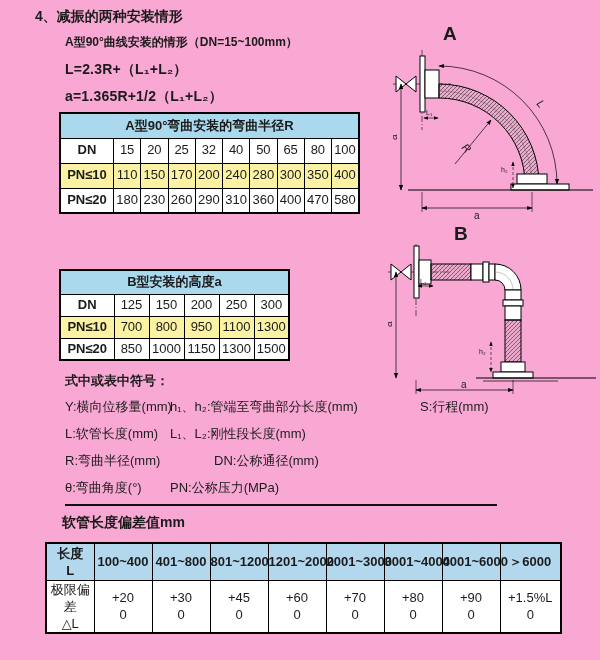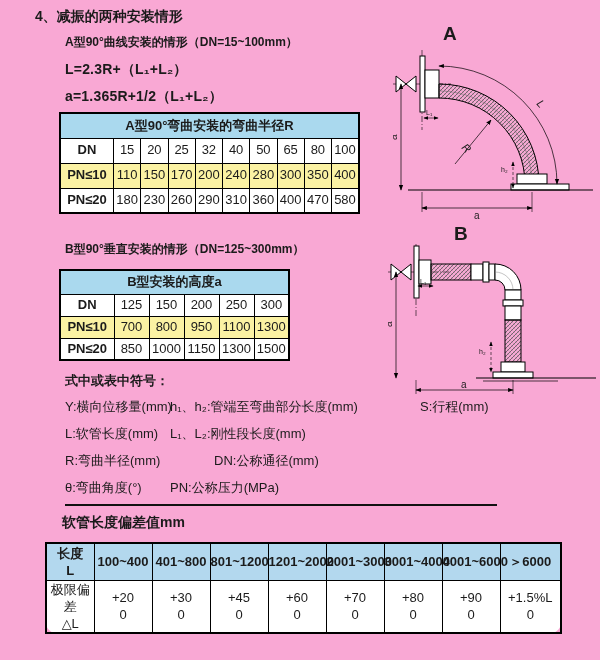--- a/index.html
+++ b/index.html
@@ -127,21 +127,20 @@
     <line x1="29" y1="170" x2="29" y2="190" stroke="#000" stroke-width="0.6"></line>
     <line x1="139" y1="170" x2="139" y2="190" stroke="#000" stroke-width="0.6"></line>
     <line x1="29" y1="186" x2="139" y2="186" stroke="#000" stroke-width="0.7" marker-start="url(#arrA)" marker-end="url(#arrA)"></line>
     <text class="dim-txt" x="81" y="197">a</text>
     <line x1="31" y1="96" x2="45" y2="96" stroke="#000" stroke-width="0.6" marker-start="url(#arrA)" marker-end="url(#arrA)"></line>
     <text class="dim-txt-sm" x="33" y="93">L₁</text>
     <line x1="120" y1="140" x2="120" y2="166" stroke="#000" stroke-width="0.6" stroke-dasharray="3,2" marker-start="url(#arrA)" marker-end="url(#arrA)"></line>
     <text class="dim-txt-sm" x="108" y="150">h₂</text>
   </svg>
 
-  <div class="abs sec-head" style="left:65px; top:241px;">B型90°垂直安装的情形（DN=125~300mm）</div>
 
   <table class="dtbl tb" style="left:59px; top:269px; width:229px;">
     <colgroup>
         <col style="width:54px">
         <col span="5" style="width:35px">
       </colgroup>
     <tbody>
         <tr class="thead">
           <td colspan="6" class="hdr-blue">B型安装的高度a</td>
         </tr>
@@ -223,21 +222,21 @@
   <div class="abs sym" style="left:170px; top:398px;">h₁、h₂:管端至弯曲部分长度(mm)</div>
   <div class="abs sym" style="left:170px; top:425px;">L₁、L₂:刚性段长度(mm)</div>
   <div class="abs sym" style="left:170px; top:452px;margin-left:44px;">DN:公称通径(mm)</div>
   <div class="abs sym" style="left:170px; top:479px;">PN:公称压力(MPa)</div>
   <div class="abs sym" style="left:420px; top:398px;">S:行程(mm)</div>
 
   <div class="abs rule" style="left:65px; top:504px; width:432px; height:2px;"></div>
 
   <div class="abs tol-title" style="left:62px; top:514px;">软管长度偏差值mm</div>
 
-  <table class="dtbl tol" style="left:45px; top:542px; width:515px;border-radius:14px;">
+  <table class="dtbl tol" style="left:45px; top:542px; width:515px;">
     <colgroup>
       <col style="width:48px">
         <col style="width:58px">
         <col style="width:58px">
         <col style="width:58px">
       <col style="width:58px">
         <col style="width:58px">
         <col style="width:58px">
         <col style="width:58px">
         <col style="width:61px">

